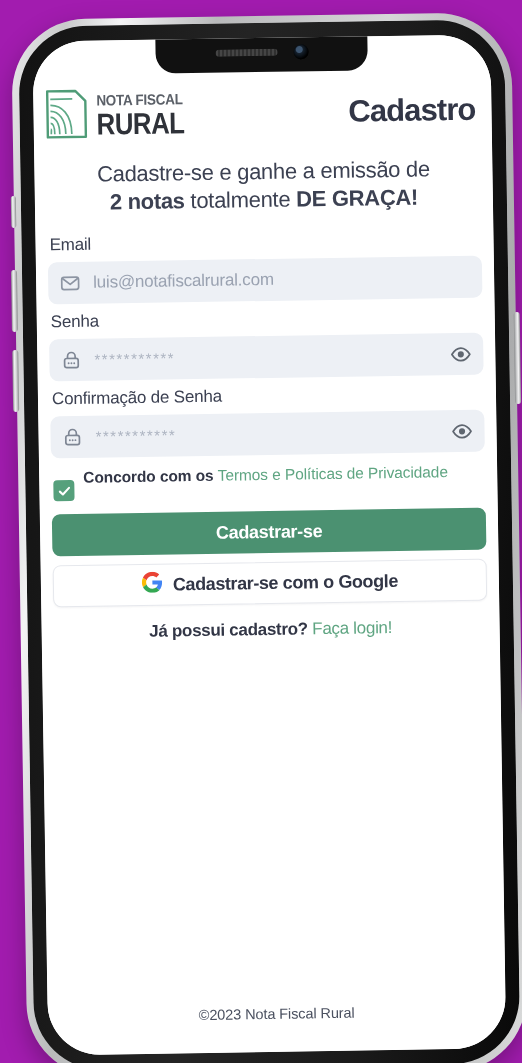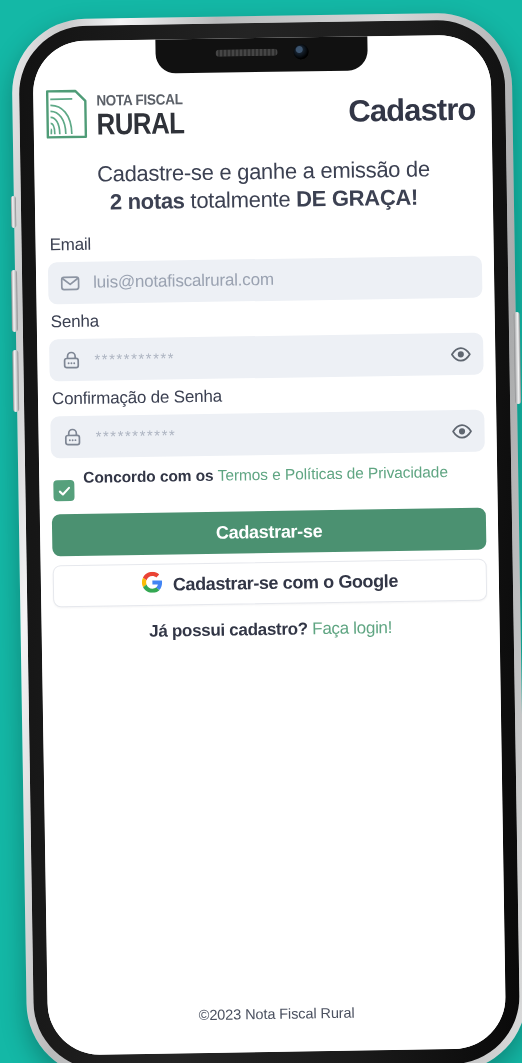--- a/index.html
+++ b/index.html
@@ -12,21 +12,21 @@
     height: 1063px;
     overflow: hidden;
     font-family: "Liberation Sans", sans-serif;
   }
 
   
   #stage {
     position: relative;
     width: 522px;
     height: 1063px;
-    background: #14b8a6;
+    background: #a21caf;
     overflow: hidden;
   }
 
   .phone-tilt {
     position: absolute;
     left: 11px;
     top: 16px;
     width: 500px;
     height: 1060px;
     transform: rotate(-0.9deg);

